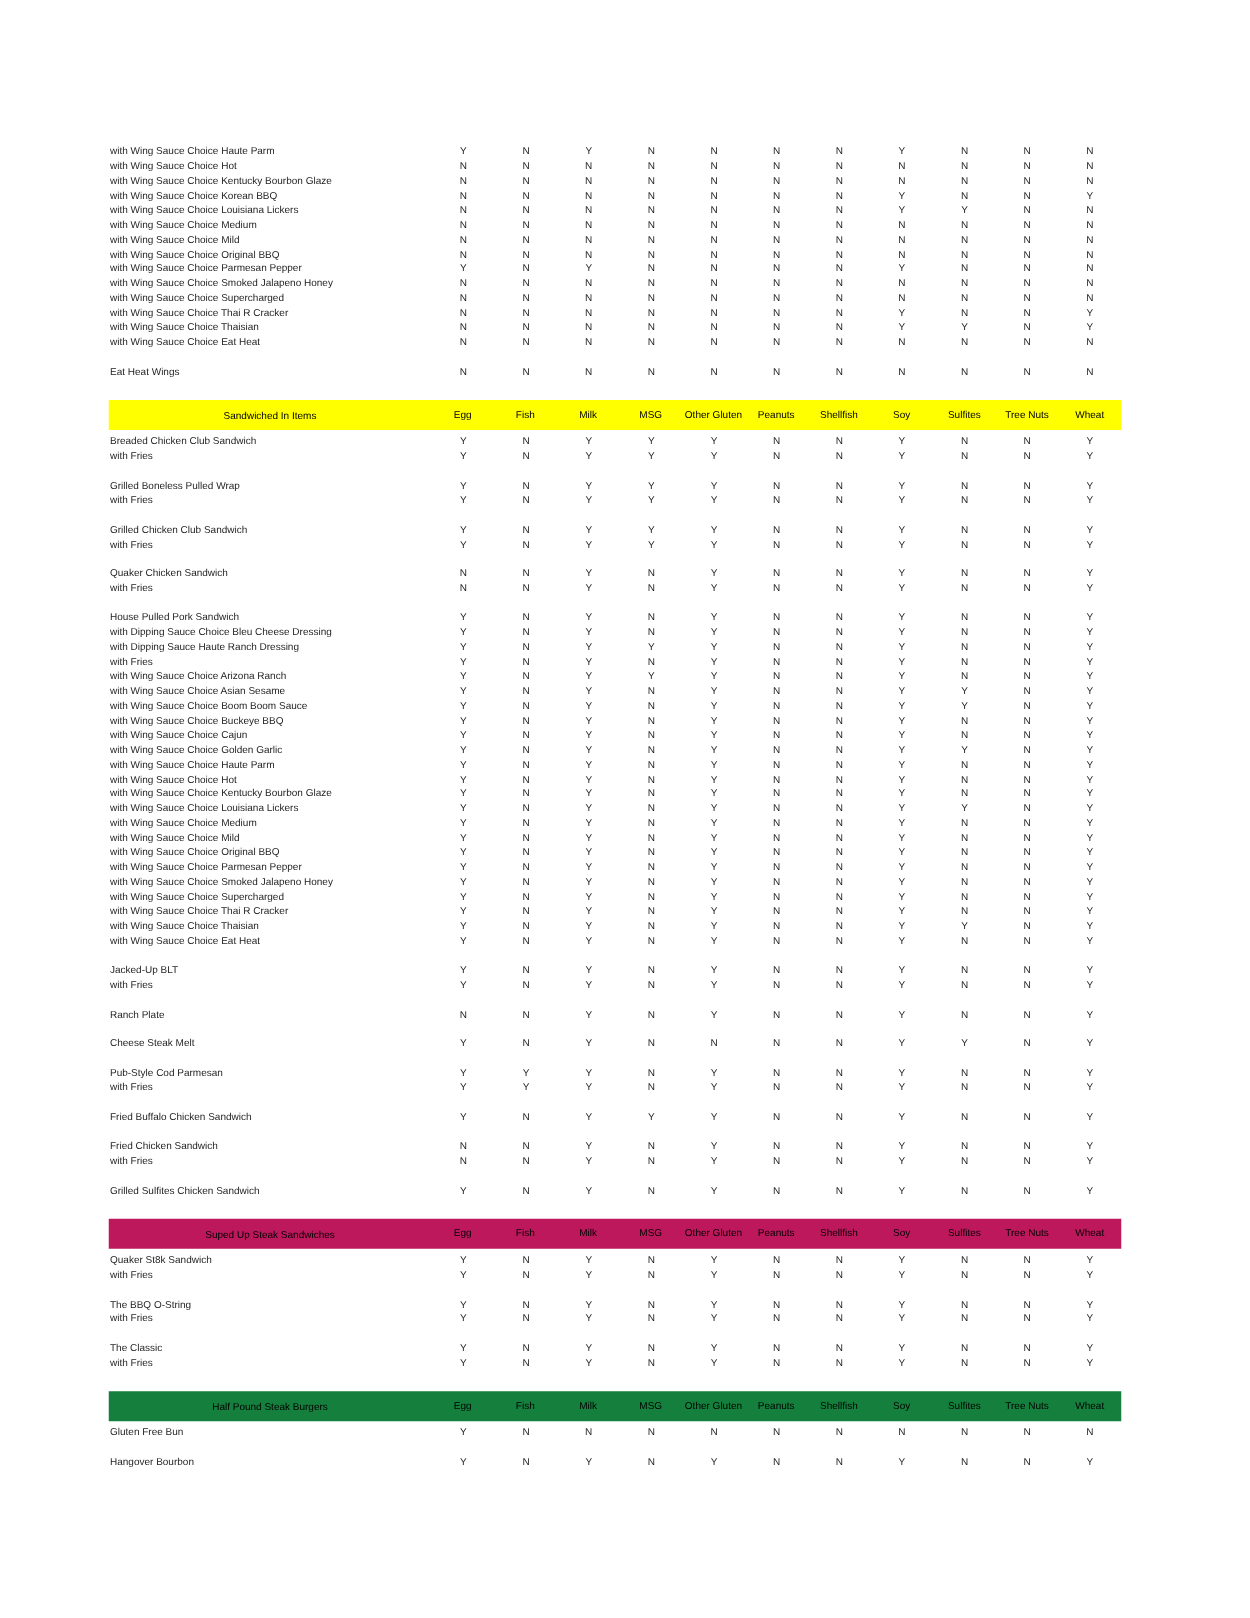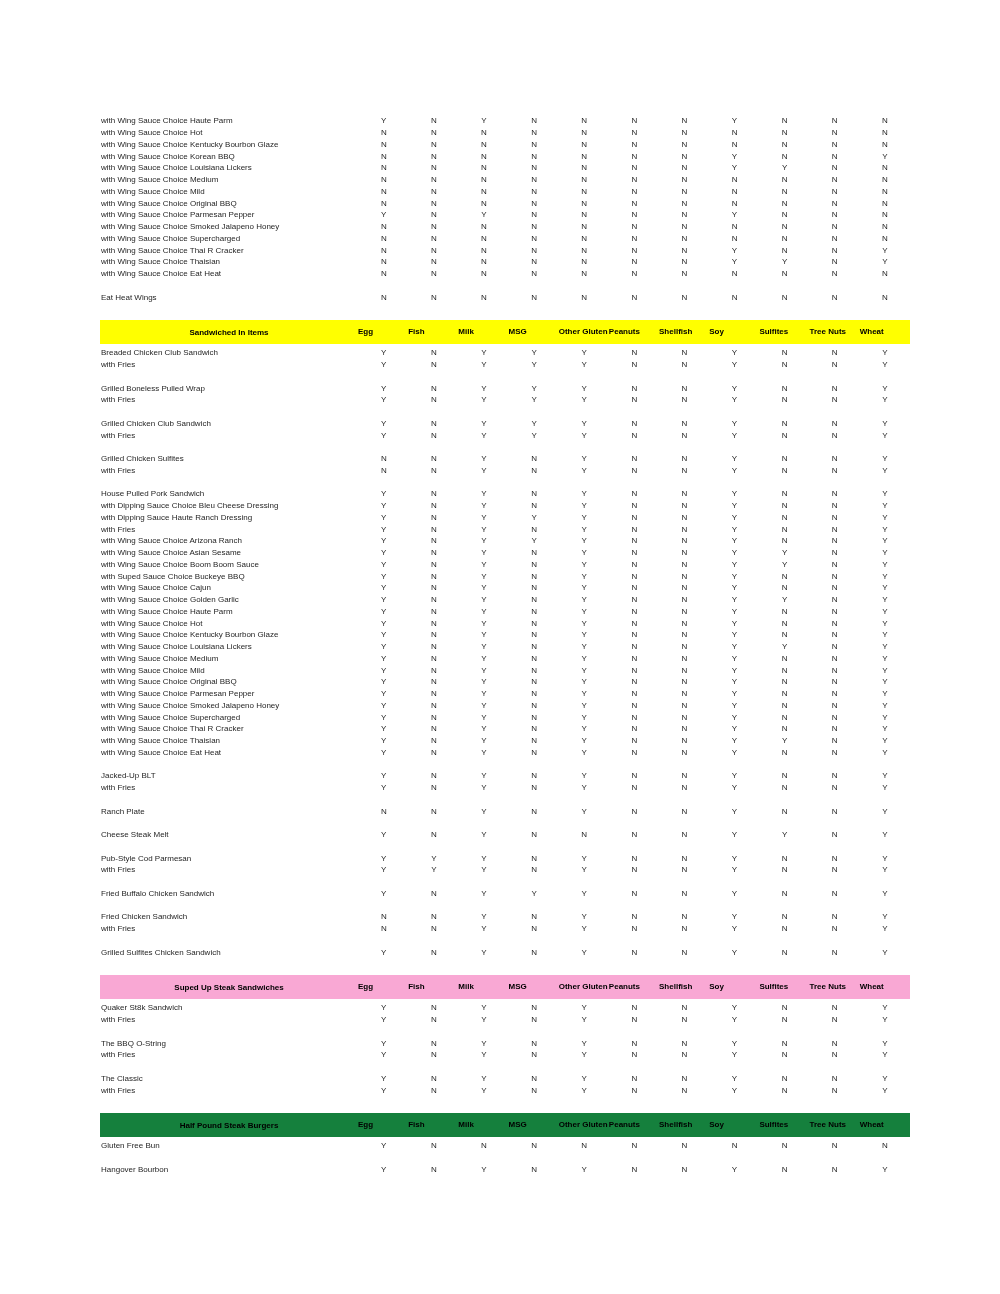--- a/index.html
+++ b/index.html
@@ -7,21 +7,21 @@
     position: relative;
     width: 1000px;
     height: 1294px;
     background: #ffffff;
     overflow: hidden;
     font-family: "Liberation Sans", "DejaVu Sans", sans-serif;
     color: #1f1f1f;
   }
   .sheet {
     position: absolute;
-    left: 100px;
+    left: 87px;
     top: 115px;
     width: 810px;
     font-size: 8px;
   }
   .row {
     display: flex;
     height: 11.75px;
     align-items: center;
   }
   .row .label {
@@ -34,29 +34,30 @@
   .row .cell {
     width: 50.18px;
     text-align: center;
   }
   .section-header {
     display: flex;
     align-items: center;
     background: #FFFF00;
     min-height: 24px;
     margin: 17px 0 3px 0;
-    font-weight: bold;
+    font-weight: normal;
     color: #000000;
   }
   .section-header .title {
     width: 258px;
     text-align: center;
   }
   .section-header .cell {
     width: 50.18px;
+    text-align: center;
     line-height: 1.15;
   }
 </style>
 </head>
 <body>
 
 <div class="page">
   <div class="sheet">
       <div class="section">
         <div class="row">
@@ -367,21 +368,21 @@
           <span class="cell">Y</span>
           <span class="cell">N</span>
           <span class="cell">N</span>
           <span class="cell">Y</span>
           <span class="cell">N</span>
           <span class="cell">N</span>
           <span class="cell">Y</span>
         </div>
         <div class="row"></div>
         <div class="row">
-          <span class="label">Grilled Chicken Sulfites</span>
+          <span class="label">Quaker Chicken Sandwich</span>
           <span class="cell">N</span>
           <span class="cell">N</span>
           <span class="cell">Y</span>
           <span class="cell">N</span>
           <span class="cell">Y</span>
           <span class="cell">N</span>
           <span class="cell">N</span>
           <span class="cell">Y</span>
           <span class="cell">N</span>
           <span class="cell">N</span>
@@ -494,21 +495,21 @@
           <span class="cell">N</span>
           <span class="cell">Y</span>
           <span class="cell">N</span>
           <span class="cell">N</span>
           <span class="cell">Y</span>
           <span class="cell">Y</span>
           <span class="cell">N</span>
           <span class="cell">Y</span>
         </div>
         <div class="row">
-          <span class="label">with Suped Sauce Choice Buckeye BBQ</span>
+          <span class="label">with Wing Sauce Choice Buckeye BBQ</span>
           <span class="cell">Y</span>
           <span class="cell">N</span>
           <span class="cell">Y</span>
           <span class="cell">N</span>
           <span class="cell">Y</span>
           <span class="cell">N</span>
           <span class="cell">N</span>
           <span class="cell">Y</span>
           <span class="cell">N</span>
           <span class="cell">N</span>
@@ -866,21 +867,21 @@
           <span class="cell">Y</span>
           <span class="cell">N</span>
           <span class="cell">N</span>
           <span class="cell">Y</span>
           <span class="cell">N</span>
           <span class="cell">N</span>
           <span class="cell">Y</span>
         </div>
       </div>
       <div class="section">
-        <div class="section-header" style="background: #f9a8d4;">
+        <div class="section-header" style="background: #be185d;">
           <div class="title">Suped Up Steak Sandwiches</div>
           <div class="cell">Egg</div>
           <div class="cell">Fish</div>
           <div class="cell">Milk</div>
           <div class="cell">MSG</div>
           <div class="cell">Other Gluten</div>
           <div class="cell">Peanuts</div>
           <div class="cell">Shellfish</div>
           <div class="cell">Soy</div>
           <div class="cell">Sulfites</div>

